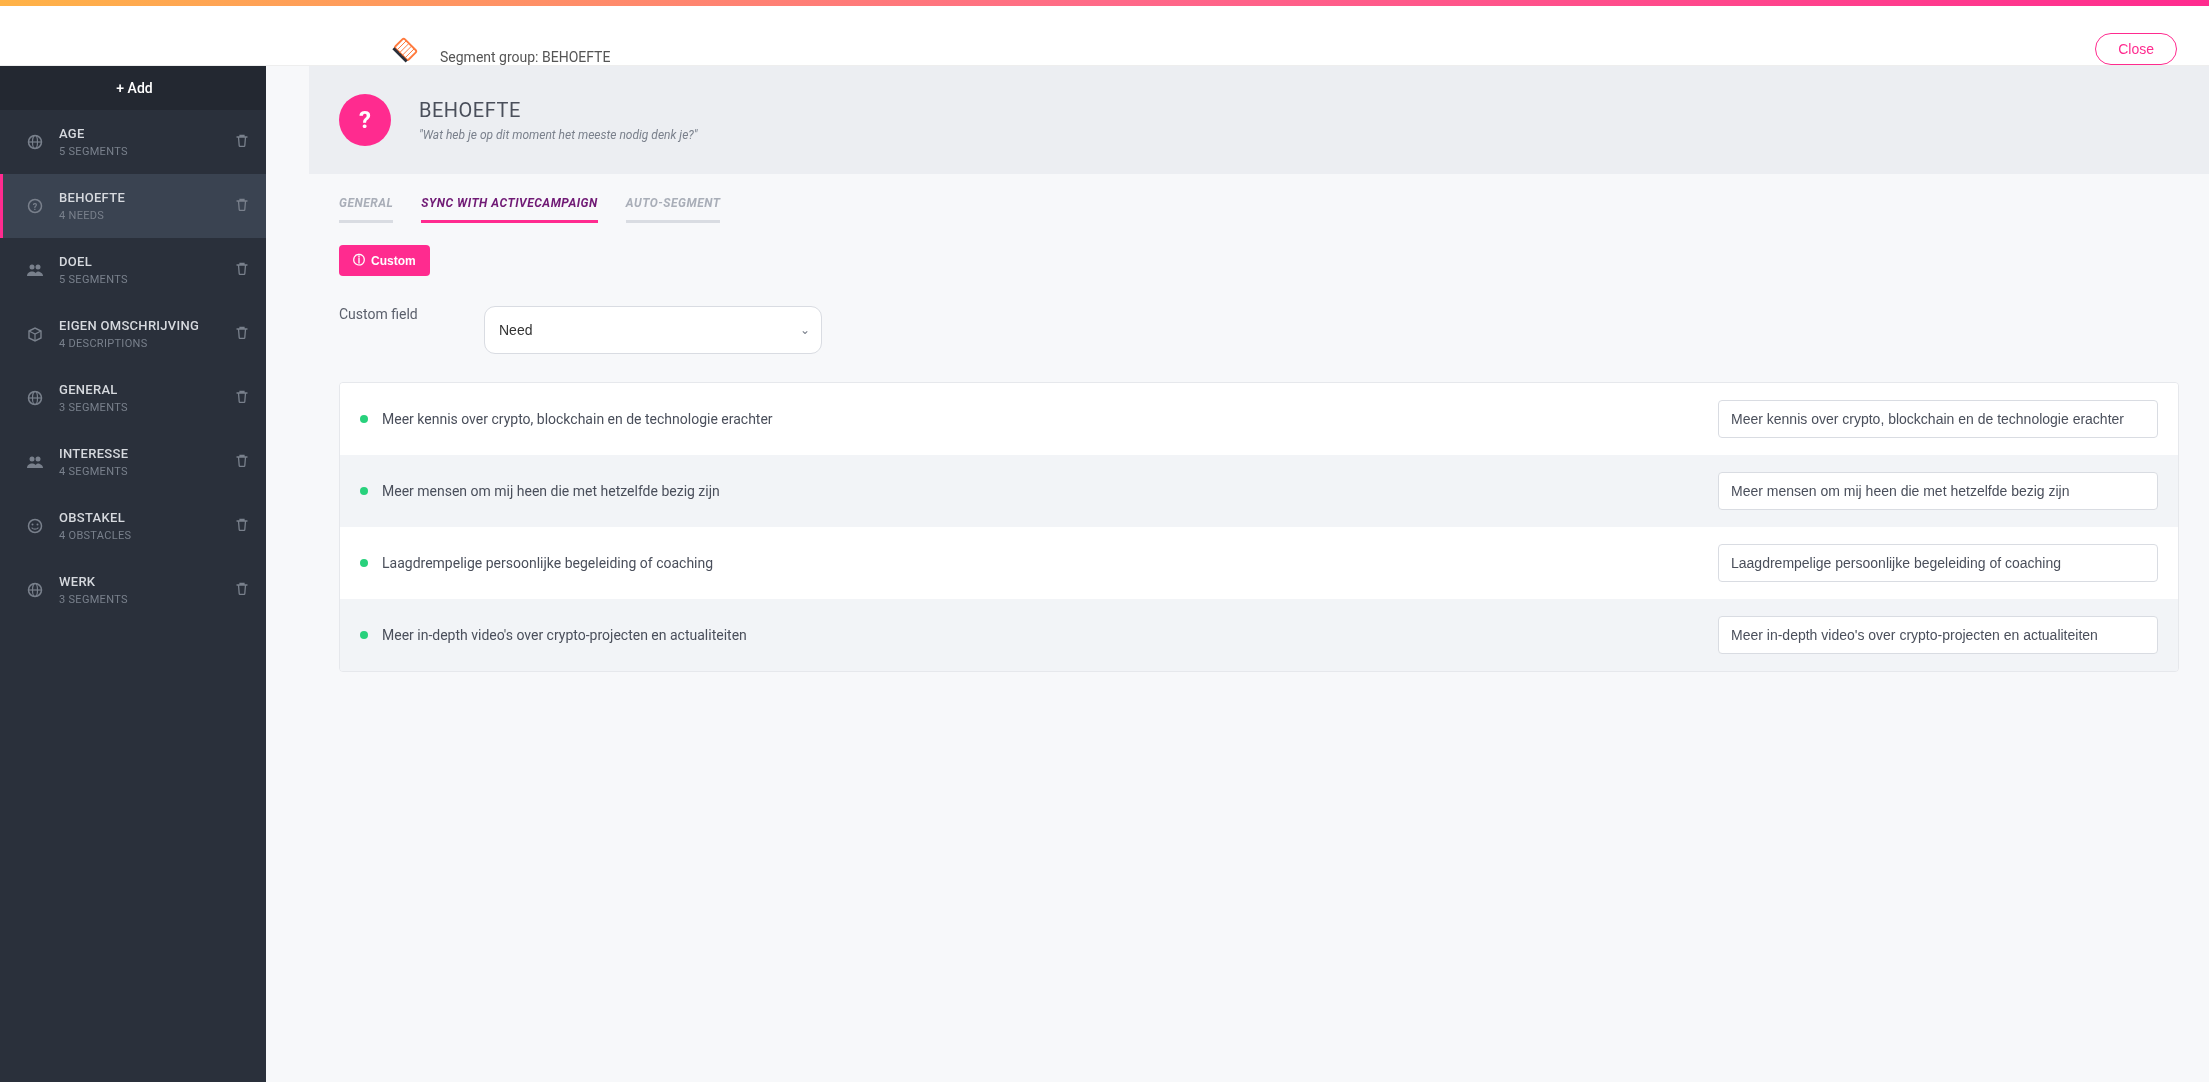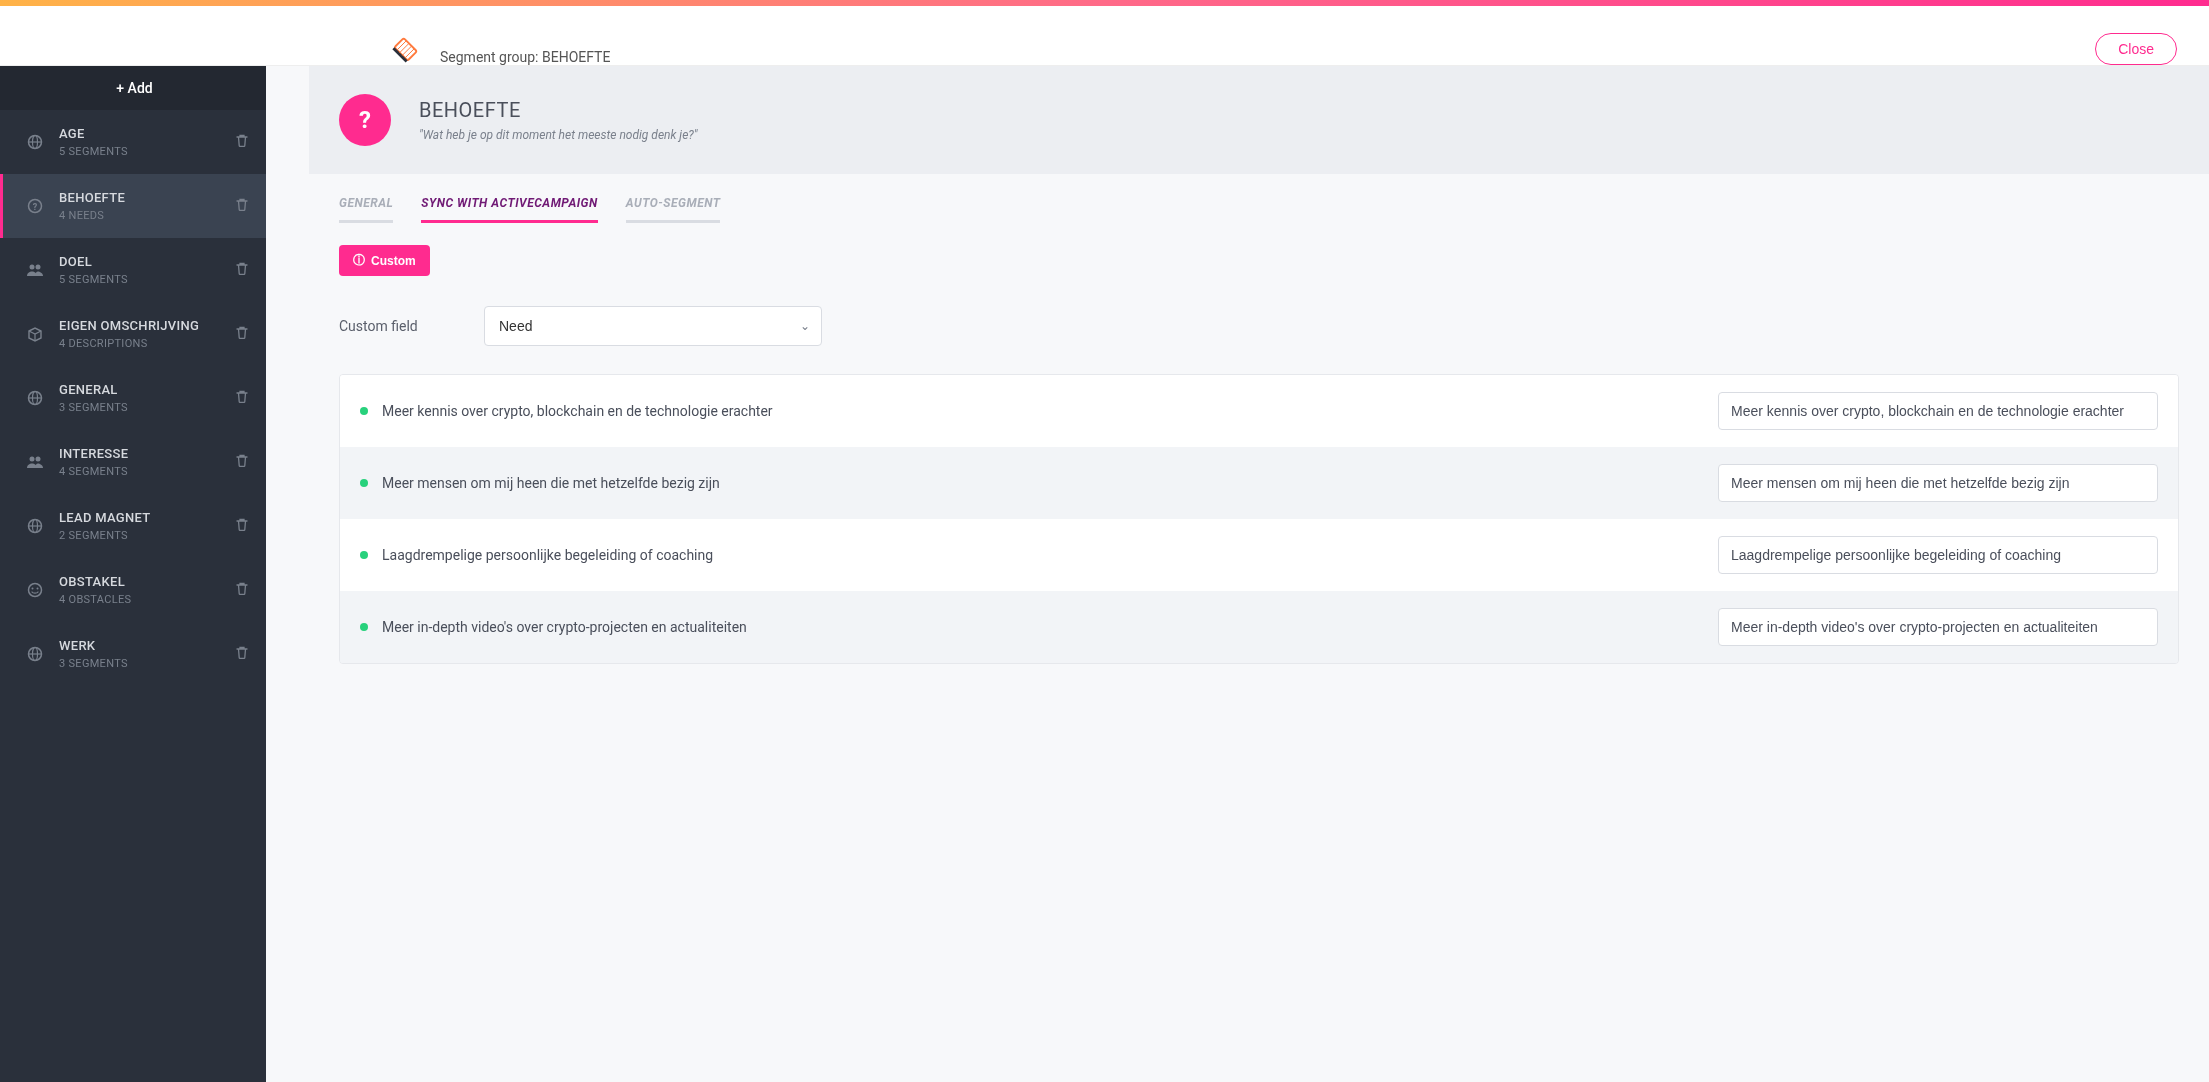--- a/index.html
+++ b/index.html
@@ -32,24 +32,24 @@
 .page-subtitle { font-size: 12px; font-style: italic; color: #7a808c; margin-top: 6px; }
 
 .tabs { display: flex; gap: 28px; padding: 22px 30px 0; background: #f7f8fa; }
 .tab { font-size: 12px; font-weight: 700; letter-spacing: 0.5px; color: #a9aeb8; padding-bottom: 10px; border-bottom: 3px solid #d9dce2; cursor: pointer; font-style: italic; }
 .tab.active { color: #701a75; border-bottom-color: #ff2b8f; }
 
 .content { padding: 22px 30px 40px; }
 .learn-btn { background: #ff2b8f; color: #fff; border: none; padding: 7px 14px; border-radius: 4px; font-size: 12px; font-weight: 600; cursor: pointer; display: inline-flex; align-items: center; gap: 6px; }
 .learn-btn .info { font-weight: 900; font-size: 12px; }
 
-.field-row { display: flex; align-items: center; margin-top: 30px; margin-bottom: 28px; }
+.field-row { display: flex; margin-top: 30px; margin-bottom: 28px; }
 .field-label { width: 145px; color: #5a5f6b; font-size: 14px; }
 .select-wrap { position: relative; }
-.select { width: 338px; height: 40px; border: 1px solid #d9dce2; border-radius: 4px; background: #fff; padding: 0 14px; font-size: 14px; color: #333; appearance: none; cursor: pointer; }
+.select { width: 338px; height: 48px; border: 1px solid #d9dce2; border-radius: 11px; background: #fff; padding: 0 14px; font-size: 14px; color: #333; appearance: none; cursor: pointer; }
 .select-caret { position: absolute; right: 12px; top: 50%; transform: translateY(-50%); pointer-events: none; color: #7a808c; font-size: 12px; }
 
 .rows-box { border: 1px solid #e6e8ec; border-radius: 4px; overflow: hidden; }
 .row { display: flex; align-items: center; padding: 17px 20px; background: #fff; }
 .row:nth-child(even) { background: #f2f4f7; }
 .row-dot { width: 8px; height: 8px; border-radius: 50%; background: #28d17c; margin-right: 14px; flex-shrink: 0; }
 .row-label { flex: 1; color: #4a4f5b; font-size: 14px; padding-right: 20px; }
 .row-input { width: 440px; height: 38px; border: 1px solid #d9dce2; border-radius: 4px; padding: 0 12px; font-size: 14px; color: #4a4f5b; background: #fff; }
 </style>
 </head>
@@ -171,36 +171,20 @@
             <div class="sidebar-sub">4 SEGMENTS</div>
           </span>
           <span class="sidebar-trash"><svg width="12" height="13" viewBox="0 0 12 13">
               <path d="M1 3h10M4 3V1.5h4V3M2.5 3l.7 8.5c0 .5.4.9.9.9h3.8c.5 0 .9-.4.9-.9L9.5 3" fill="none" stroke="#79808c" stroke-width="1.3" stroke-linecap="round"></path>
             </svg></span>
         </div>
         <div class="sidebar-item">
           <span class="sidebar-icon">
             <svg width="16" height="16" viewBox="0 0 16 16">
               <circle cx="8" cy="8" r="6.5" fill="none" stroke="#79808c" stroke-width="1.5"></circle>
-              <ellipse cx="8" cy="8" rx="2.5" ry="6.5" fill="none" stroke="#79808c" stroke-width="1.2"></ellipse>
-              <line x1="1.5" y1="8" x2="14.5" y2="8" stroke="#79808c" stroke-width="1.2"></line>
-            </svg>
-          </span>
-          <span class="sidebar-text">
-            <div class="sidebar-title">LEAD MAGNET</div>
-            <div class="sidebar-sub">2 SEGMENTS</div>
-          </span>
-          <span class="sidebar-trash"><svg width="12" height="13" viewBox="0 0 12 13">
-              <path d="M1 3h10M4 3V1.5h4V3M2.5 3l.7 8.5c0 .5.4.9.9.9h3.8c.5 0 .9-.4.9-.9L9.5 3" fill="none" stroke="#79808c" stroke-width="1.3" stroke-linecap="round"></path>
-            </svg></span>
-        </div>
-        <div class="sidebar-item">
-          <span class="sidebar-icon">
-            <svg width="16" height="16" viewBox="0 0 16 16">
-              <circle cx="8" cy="8" r="6.5" fill="none" stroke="#79808c" stroke-width="1.5"></circle>
               <circle cx="5.5" cy="6.5" r="1" fill="#79808c"></circle>
               <circle cx="10.5" cy="6.5" r="1" fill="#79808c"></circle>
               <path d="M5 10c1 1.5 5 1.5 6 0" fill="none" stroke="#79808c" stroke-width="1.3" stroke-linecap="round"></path>
             </svg>
           </span>
           <span class="sidebar-text">
             <div class="sidebar-title">OBSTAKEL</div>
             <div class="sidebar-sub">4 OBSTACLES</div>
           </span>
           <span class="sidebar-trash"><svg width="12" height="13" viewBox="0 0 12 13">

